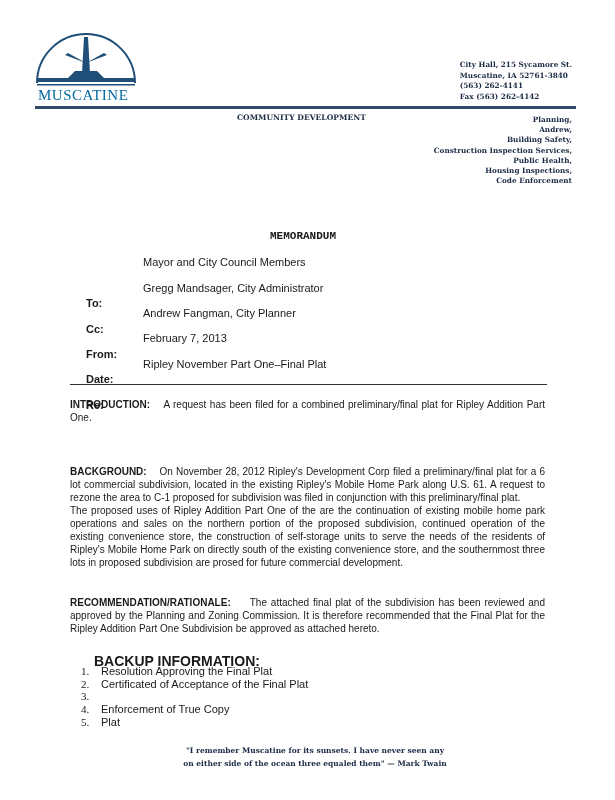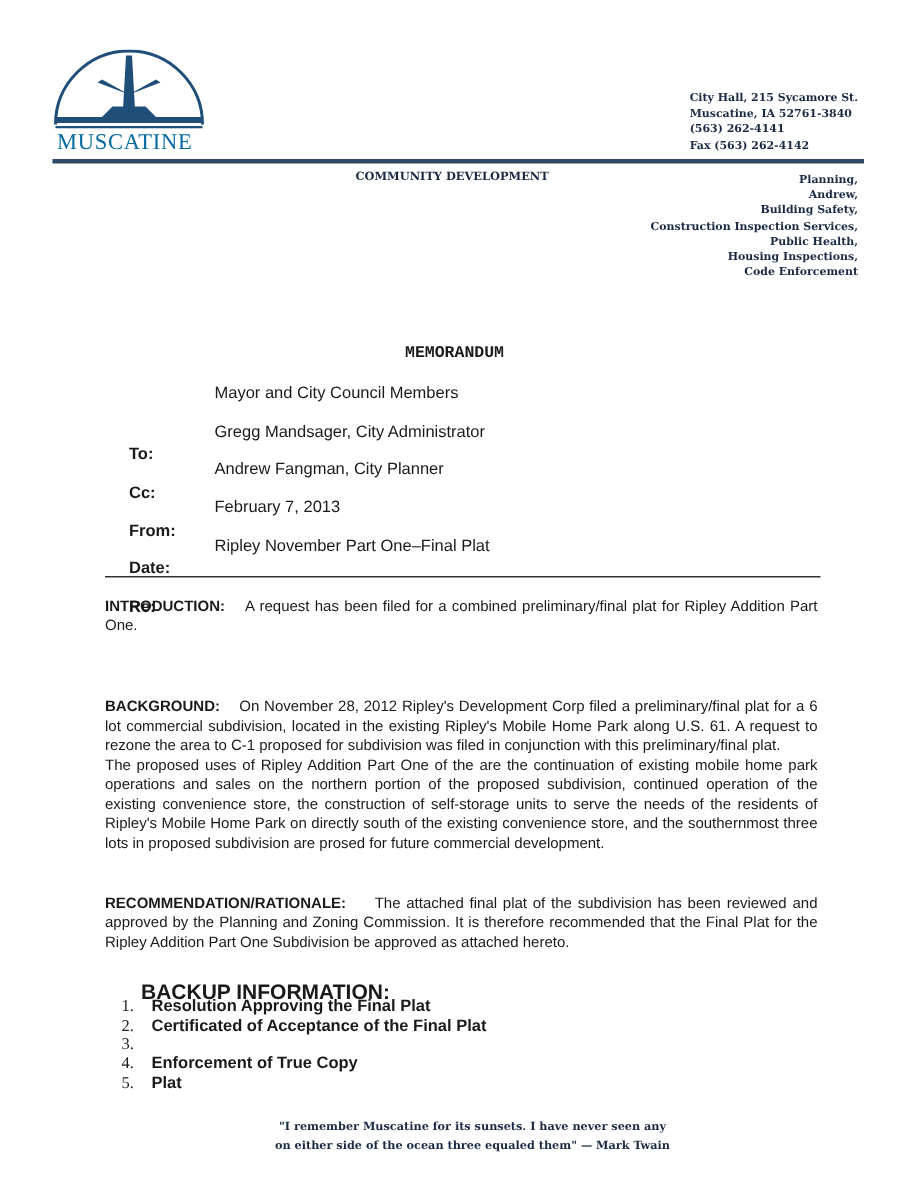--- a/index.html
+++ b/index.html
@@ -14,21 +14,21 @@
   .hdr-row { position:absolute; left:70px; font-size:11px; }
   .hdr-label { position:absolute; left:16px; font-weight:bold;margin-top:41px; }
   .hdr-value { position:absolute; left:73px; white-space:nowrap; }
   .rule { position:absolute; left:70px; top:384px; width:477px; height:1px; background:#333; }
   .para { position:absolute; left:70px; width:475px; font-size:10px; line-height:13px; text-align:justify; }
   .para b { font-weight:bold; }
   .backup-title { position:absolute; left:94px; top:653px; font-weight:bold; font-size:14px; }
   .backup-list { position:absolute; left:81px; top:665px; margin:0; padding:0; list-style:none; font-size:11px; line-height:12.7px; }
   .backup-list li { display:flex; }
   .backup-list .num { width:20px; font-family:"Liberation Serif", serif; font-weight:normal; }
-  .backup-list .txt { font-weight:bold; }
+  .backup-list .txt { font-weight:normal; }
   .quote { position:absolute; left:150px; top:745px; width:330px; text-align:center; font-family:"DejaVu Serif", serif; font-weight:bold; font-size:7.5px; line-height:12.5px; color:#1b2a44; }
 </style>
 </head>
 <body>
 
 <div class="logo">
   <svg width="102" height="56" viewBox="0 0 102 56">
     <path d="M2 50 A49 49 0 0 1 100 50" fill="none" stroke="#1f4e79" stroke-width="2"></path>
     <polygon points="49,4 53,4 55,40 47,40" fill="#1f4e79"></polygon>
     <polygon points="51,30 30,22 33,20" fill="#1f4e79"></polygon>

